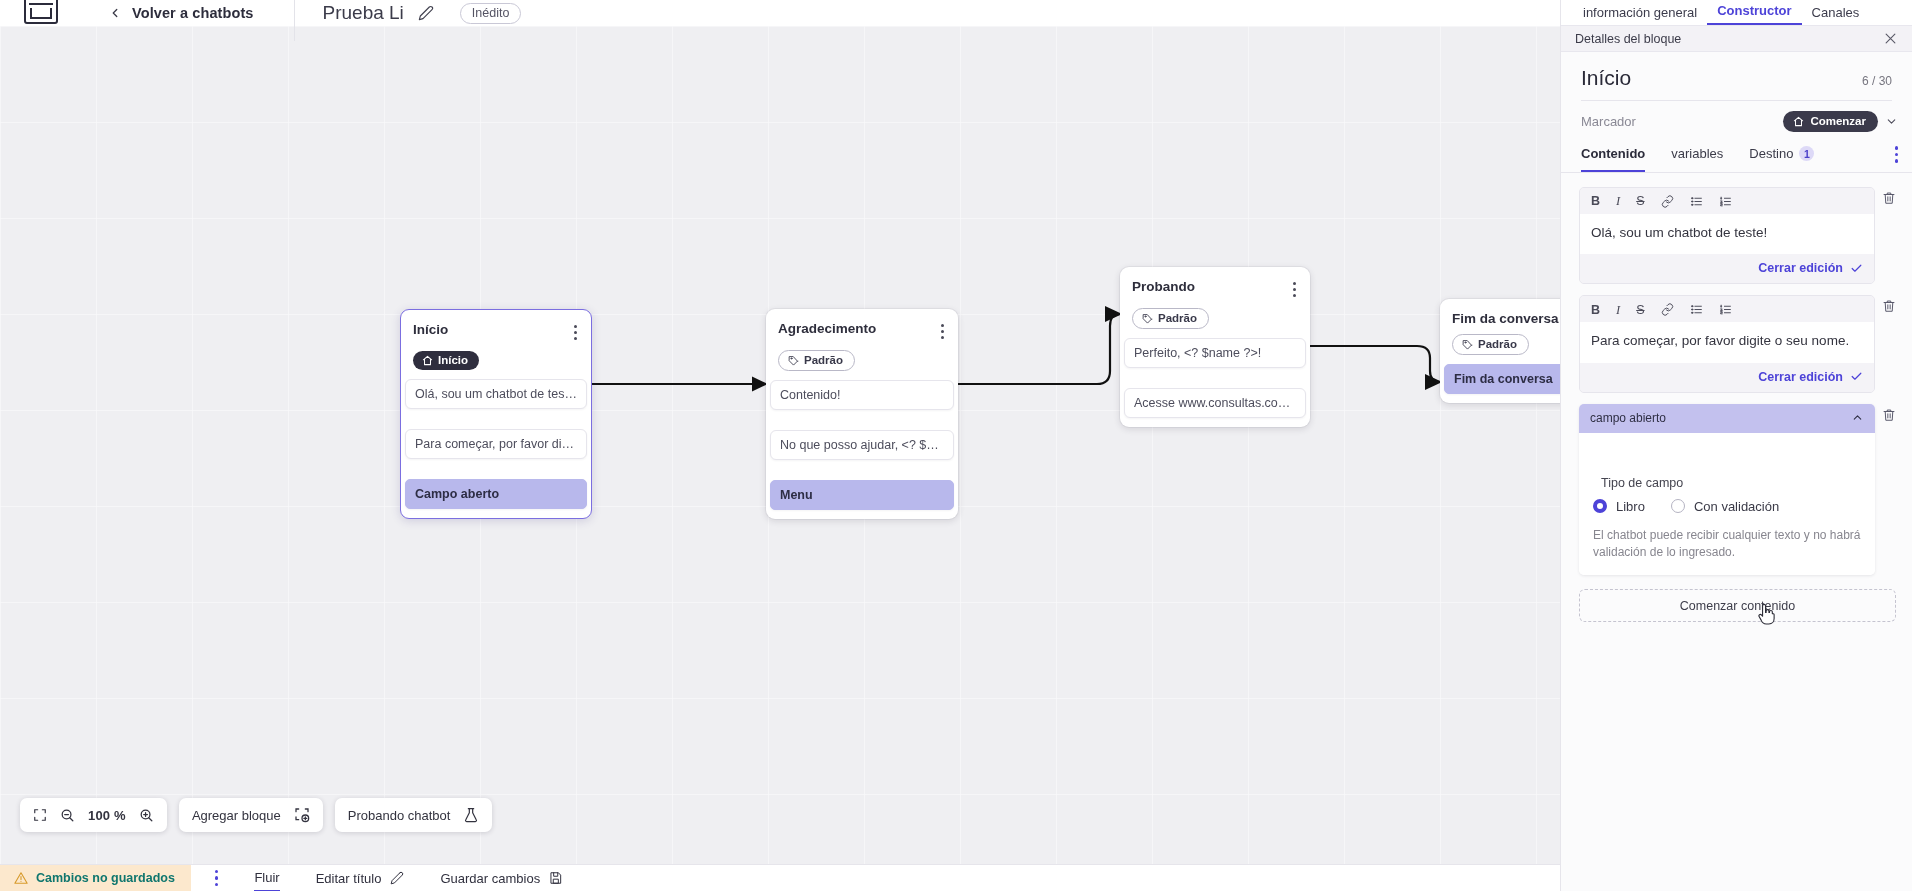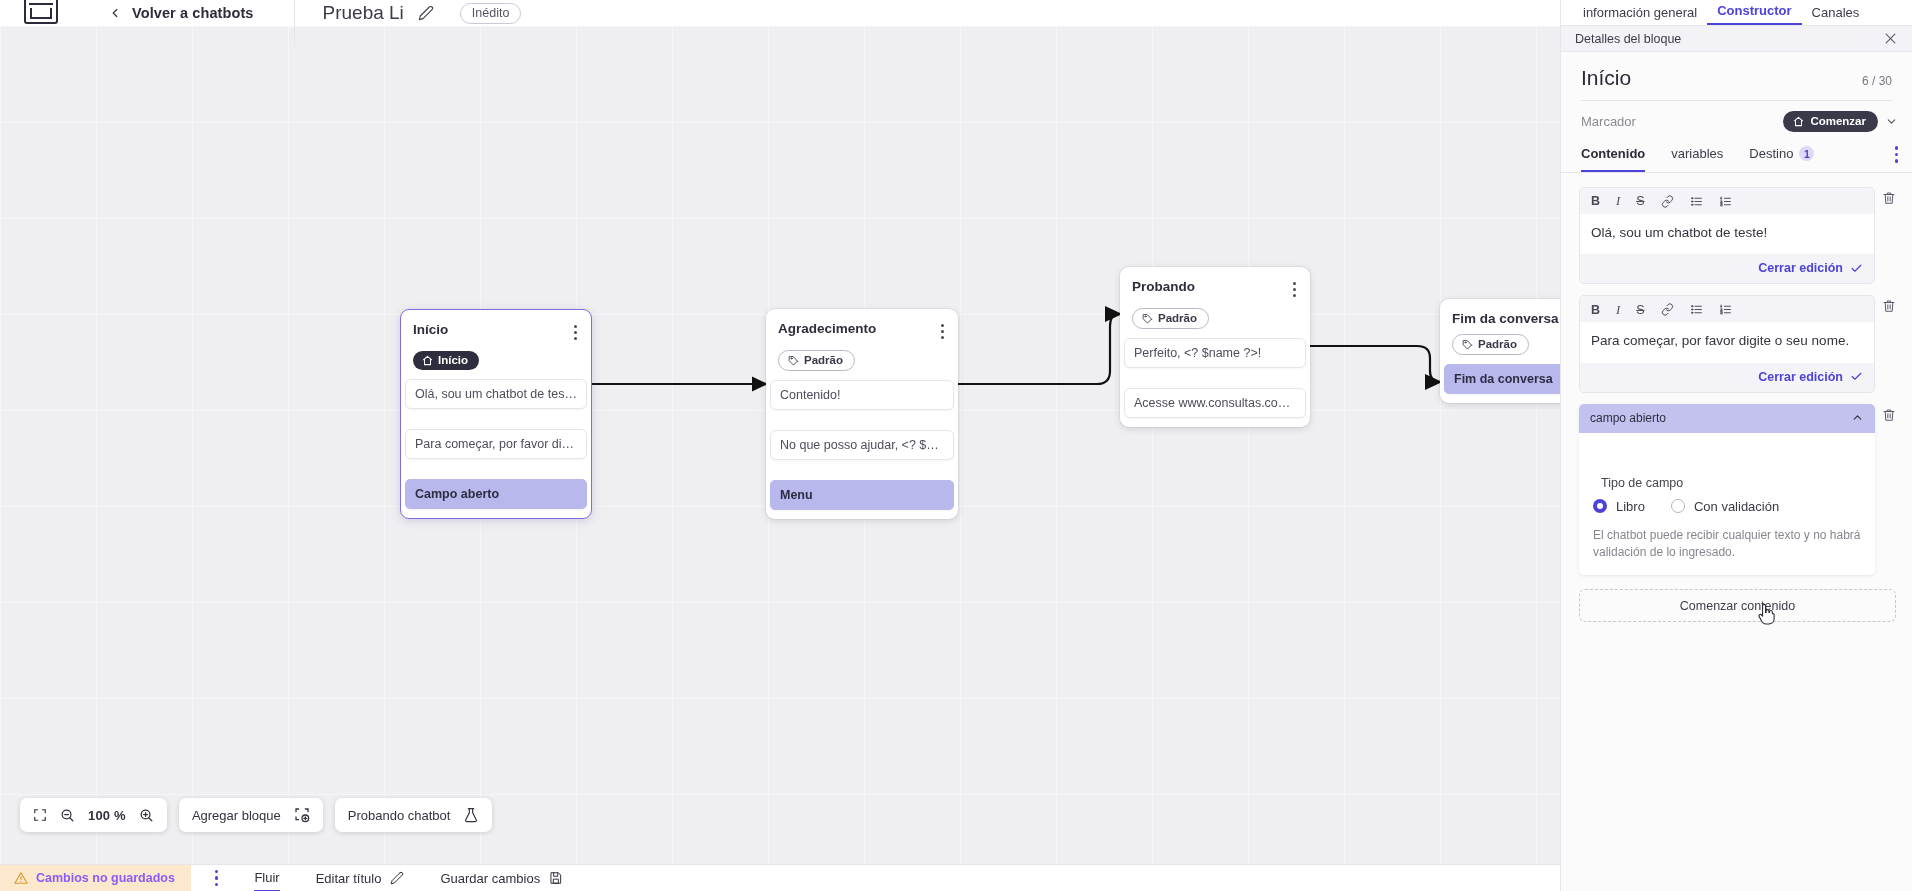--- a/index.html
+++ b/index.html
@@ -263,21 +263,21 @@
     width: 1560px; height: 27px;
     background: #fff;
     border-top: 1px solid #e6e5eb;
     display: flex; align-items: center;
     z-index: 35;
   }
   .unsaved {
     height: 27px; background: #fce8cd;
     display: flex; align-items: center; gap: 8px;
     padding: 0 16px 0 14px;
-    font-size: 12.5px; color: #8b5cf6; font-weight: 600;
+    font-size: 12.5px; color: #0f766e; font-weight: 600;
   }
   .bb-kebab { display: flex; flex-direction: column; gap: 3px; margin-left: 24px; cursor: pointer; }
   .bb-kebab i { width: 3.5px; height: 3.5px; border-radius: 50%; background: #4d43d8; }
   .bb-item {
     display: flex; align-items: center; gap: 9px;
     font-size: 13px; color: #30303e;
     padding: 0 0 0 0; margin-left: 36px;
     height: 27px; cursor: pointer;
   }
   .bb-item.active { font-weight: 400; border-bottom: 2.5px solid #4d43d8; padding-bottom: 0; }

